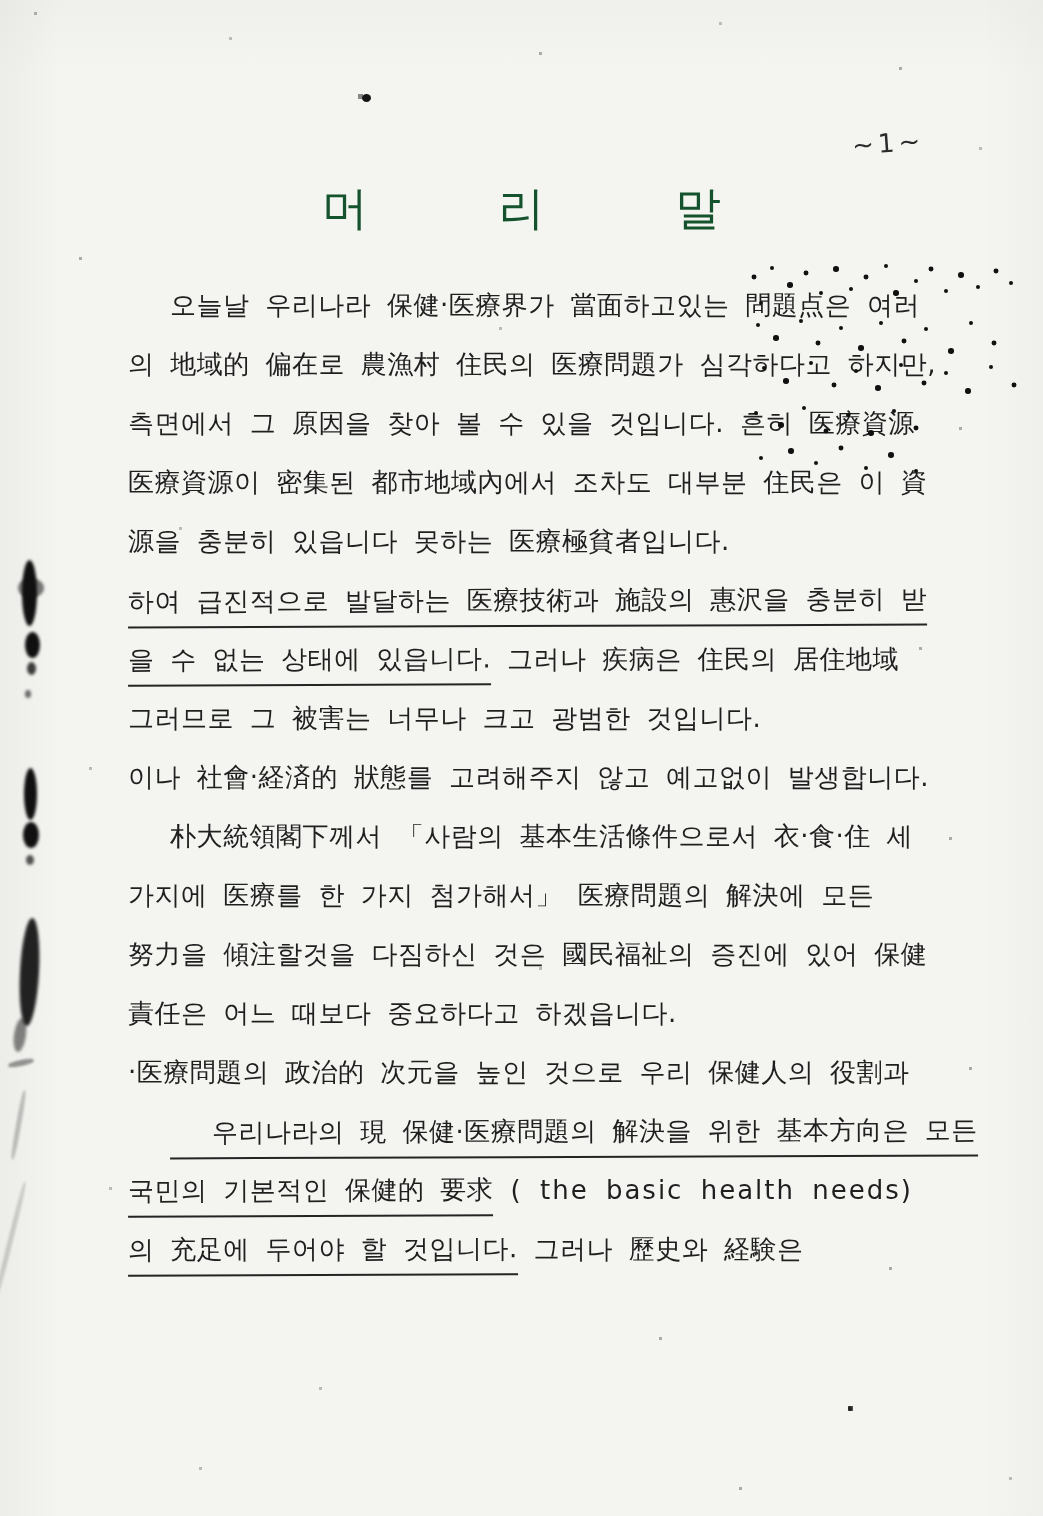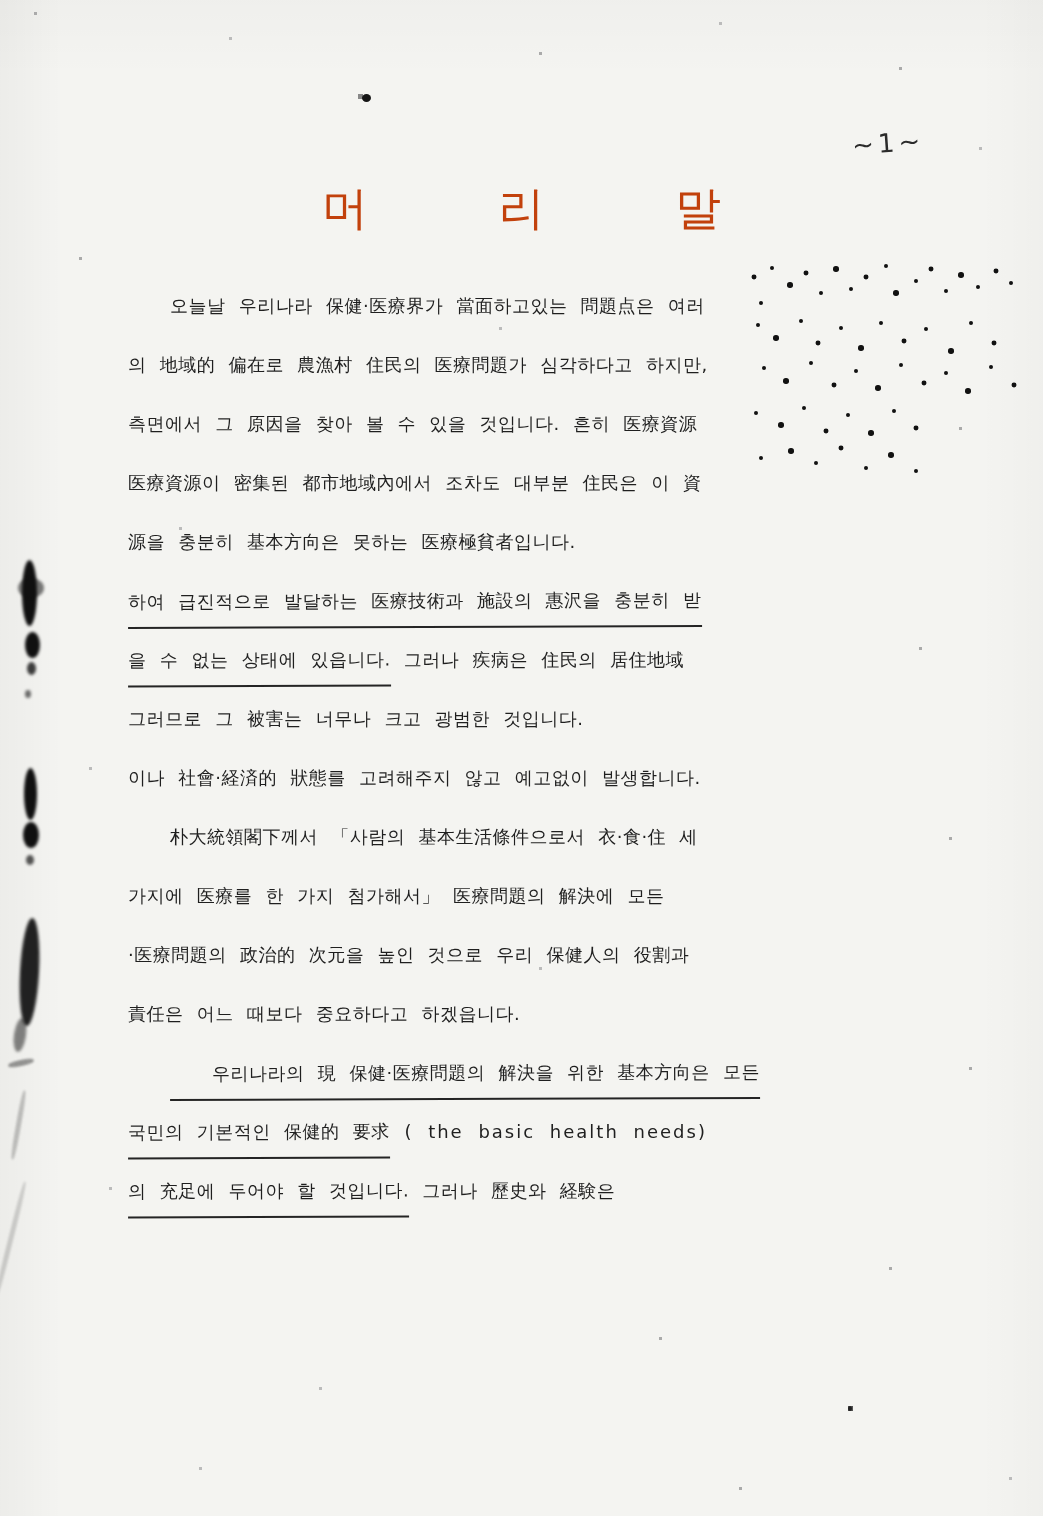--- a/index.html
+++ b/index.html
@@ -25,28 +25,28 @@
     position:absolute;top:128px;left:852px;
     font-size:26px;letter-spacing:4px;
     transform:rotate(-4deg);
     color:#2b2b2b;
   }
   .title{
     position:absolute;top:178px;left:0;width:100%;
     margin:0;text-align:center;
     font-size:46px;font-weight:400;
     letter-spacing:58px;text-indent:58px;
-    color:#c2410c;
+    color:#14532d;
   }
   .body{
     position:absolute;top:276px;left:128px;width:822px;
   }
   .line{
     height:59px;line-height:59px;
-    font-size:18px;
+    font-size:26px;
     white-space:nowrap;
     word-spacing:7px;
     letter-spacing:0.5px;
     color:#1f1f1f;
   }
   .line.indent{ text-indent:42px; }
   .seg.u{
     border-bottom:2.5px solid #242424;
     padding-bottom:5px;
     display:inline-block;
@@ -111,29 +111,30 @@
 
   <div class="pagenum">~1~</div>
 
   <h1 class="title">머 리 말</h1>
 
   <div class="body" id="body-lines">
       <div class="line indent"><span class="seg">오늘날 우리나라 保健·医療界가 當面하고있는 問題点은 여러</span></div>
       <div class="line"><span class="seg">의 地域的 偏在로 農漁村 住民의 医療問題가 심각하다고 하지만,</span></div>
       <div class="line"><span class="seg">측면에서 그 原因을 찾아 볼 수 있을 것입니다.  흔히  医療資源</span></div>
       <div class="line"><span class="seg">医療資源이 密集된 都市地域內에서 조차도 대부분 住民은 이 資</span></div>
-      <div class="line"><span class="seg">源을 충분히 基本方向은 못하는 医療極貧者입니다.</span></div>
+      <div class="line"><span class="seg">源을 충분히 있읍니다 못하는 医療極貧者입니다.</span></div>
       <div class="line"><span class="seg u">하여 급진적으로 발달하는 医療技術과 施設의 惠沢을 충분히 받</span></div>
       <div class="line"><span class="seg u">을 수 없는 상태에 있읍니다.</span><span class="seg">  그러나 疾病은 住民의 居住地域</span></div>
       <div class="line"><span class="seg">그러므로 그 被害는 너무나 크고 광범한 것입니다.</span></div>
       <div class="line"><span class="seg">이나 社會·経済的 狀態를 고려해주지 않고 예고없이 발생합니다.</span></div>
       <div class="line indent"><span class="seg">朴大統領閣下께서 「사람의 基本生活條件으로서 衣·食·住 세</span></div>
       <div class="line"><span class="seg">가지에 医療를 한 가지 첨가해서」  医療問題의 解決에 모든</span></div>
+      <div class="line"><span class="seg">努力을 傾注할것을 다짐하신 것은 國民福祉의 증진에 있어 保健</span></div>
+      <div class="line"><span class="seg">責任은 어느 때보다 중요하다고 하겠읍니다.</span></div>
       <div class="line"><span class="seg">·医療問題의 政治的 次元을 높인 것으로 우리 保健人의 役割과</span></div>
-      <div class="line"><span class="seg">責任은 어느 때보다 중요하다고 하겠읍니다.</span></div>
       <div class="line indent"><span class="seg u">우리나라의 現 保健·医療問題의 解決을 위한 基本方向은 모든</span></div>
       <div class="line"><span class="seg u">국민의 기본적인 保健的 要求</span><span class="seg en"> ( the basic health needs)</span></div>
       <div class="line"><span class="seg u">의 充足에 두어야 할 것입니다.</span><span class="seg">  그러나 歷史와 経験은</span></div>
     </div>
 
   <div class="speckle-cluster"></div>
   <div class="dot" style="left:362px;top:94px;width:9px;height:8px;"></div>
   <div class="dot" style="left:848px;top:1406px;width:4px;height:5px;opacity:.8;"></div>
 
   <div class="smudge" style="left:22px;top:560px;width:15px;height:66px;"></div>

